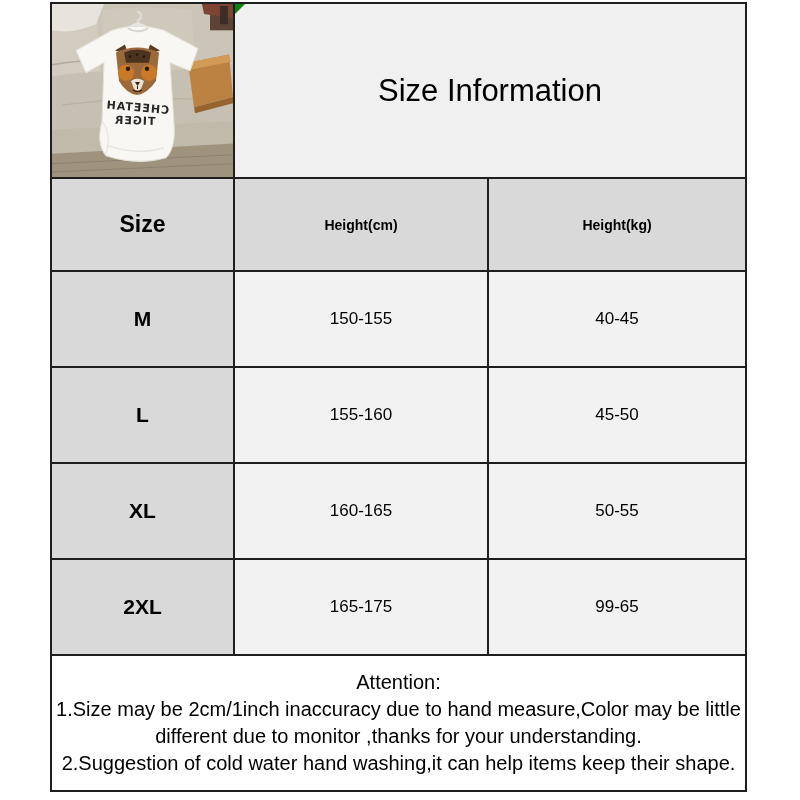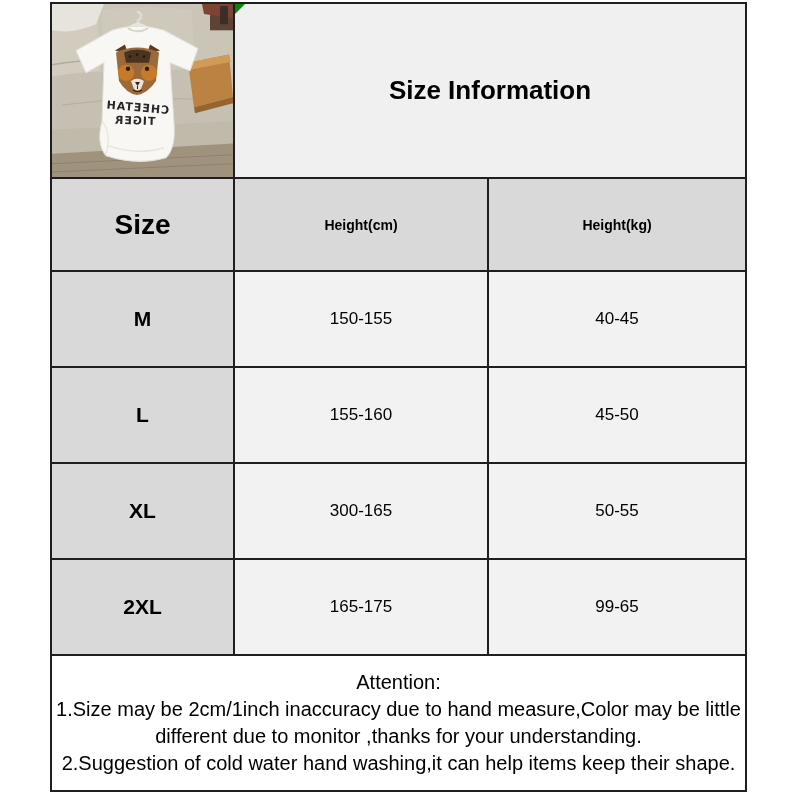--- a/index.html
+++ b/index.html
@@ -33,40 +33,40 @@
   col.c3 { width: 258px; }
 
   td.photo-cell {
     padding: 0;
     background: #cbc5b7;
     height: 173px;
   }
   td.title-cell {
     background: #f0f0f0;
     position: relative;
-    font-size: 26px;
-    font-weight: bold;
+    font-size: 31px;
+    font-weight: normal;
   }
   .corner-triangle {
     position: absolute;
     top: 0;
     left: 0;
     width: 0;
     height: 0;
     border-top: 10px solid #0d840d;
     border-right: 10px solid transparent;
   }
   tr.head-row td {
     background: #d9d9d9;
     height: 89px;
     font-weight: bold;
     font-size: 14px;
   }
   tr.head-row td.size-head {
-    font-size: 28px;
+    font-size: 23px;
   }
   tr.data-row { height: 96px; }
   tr.data-row td.size-col {
     background: #d9d9d9;
     font-weight: bold;
     font-size: 21px;
   }
   tr.data-row td.val-col {
     background: #f2f2f2;
     font-size: 17px;
@@ -175,21 +175,21 @@
       <td class="val-col">150-155</td>
       <td class="val-col">40-45</td>
     </tr>
     <tr class="data-row">
       <td class="size-col">L</td>
       <td class="val-col">155-160</td>
       <td class="val-col">45-50</td>
     </tr>
     <tr class="data-row">
       <td class="size-col">XL</td>
-      <td class="val-col">300-165</td>
+      <td class="val-col">160-165</td>
       <td class="val-col">50-55</td>
     </tr>
     <tr class="data-row">
       <td class="size-col">2XL</td>
       <td class="val-col">165-175</td>
       <td class="val-col">99-65</td>
     </tr>
 
     <tr>
       <td class="attention-cell" colspan="3">

